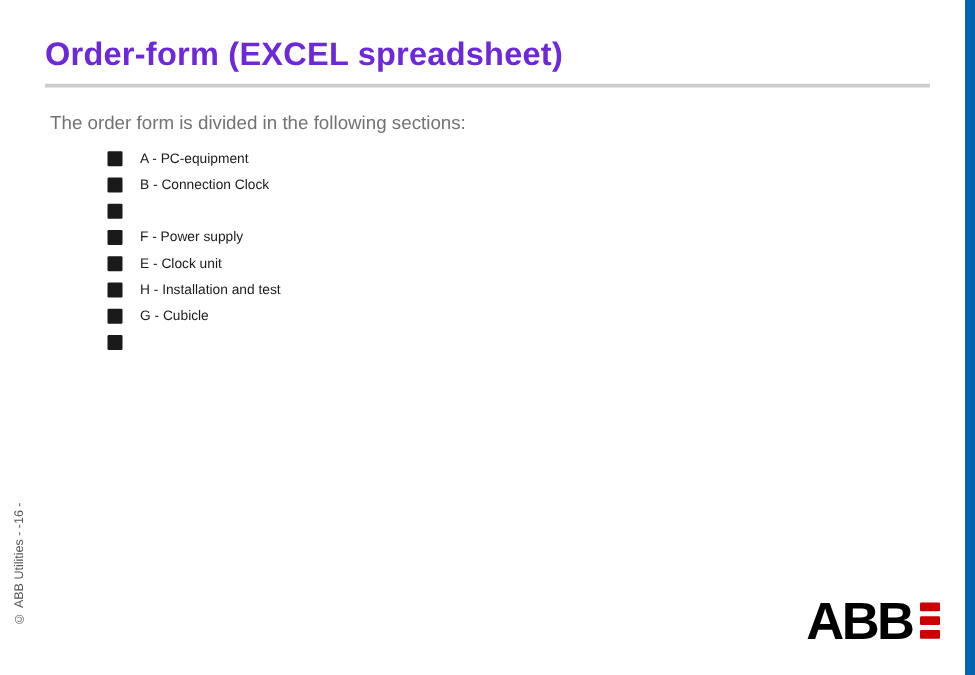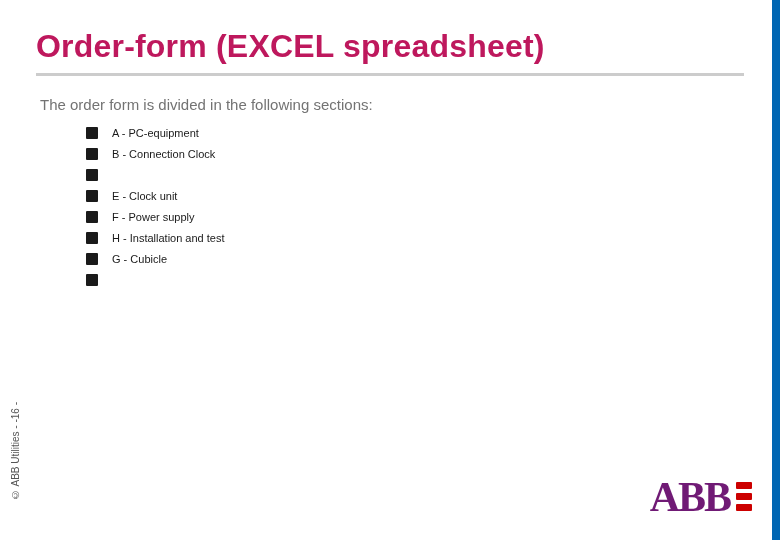--- a/index.html
+++ b/index.html
@@ -21,23 +21,23 @@
       padding: 28px 36px 28px 36px;
     }
 
     .title-bar {
       border-bottom: 3px solid #cccccc;
       padding-bottom: 8px;
       margin-bottom: 20px;
     }
 
     .title {
-      font-size: 32px;
+      font-size: 26px;
       font-weight: bold;
-      color: #be185d;
+      color: #6d28d9;
       letter-spacing: 0.2px;
     }
 
     .subtitle {
       font-size: 15px;
       color: #737373;
       margin-bottom: 14px;
       margin-left: 4px;
     }
 
@@ -93,24 +93,24 @@
       bottom: 22px;
       right: 28px;
       display: flex;
       align-items: center;
       gap: 2px;
     }
 
     .abb-text {
       font-size: 42px;
       font-weight: 900;
-      color: #701a75;
+      color: #000000;
       letter-spacing: -2px;
       line-height: 1;
-      font-family: Liberation Serif, serif;
+      font-family: Liberation Sans, sans-serif;
     }
 
     .abb-dash-group {
       display: flex;
       flex-direction: column;
       gap: 4px;
       margin-left: 4px;
       margin-bottom: 2px;
     }
 
@@ -146,26 +146,26 @@
       <span class="item-text">B - Connection Clock</span>
     </div>
 
     <div class="list-item">
       <div class="bullet"></div>
     </div>
 
 
     <div class="list-item">
       <div class="bullet"></div>
-      <span class="item-text">E - Clock unit</span>
+      <span class="item-text">F - Power supply</span>
     </div>
 
     <div class="list-item">
       <div class="bullet"></div>
-      <span class="item-text">F - Power supply</span>
+      <span class="item-text">E - Clock unit</span>
     </div>
 
     <div class="list-item">
       <div class="bullet"></div>
       <span class="item-text">H - Installation and test</span>
     </div>
 
     <div class="list-item">
       <div class="bullet"></div>
       <span class="item-text">G - Cubicle</span>

